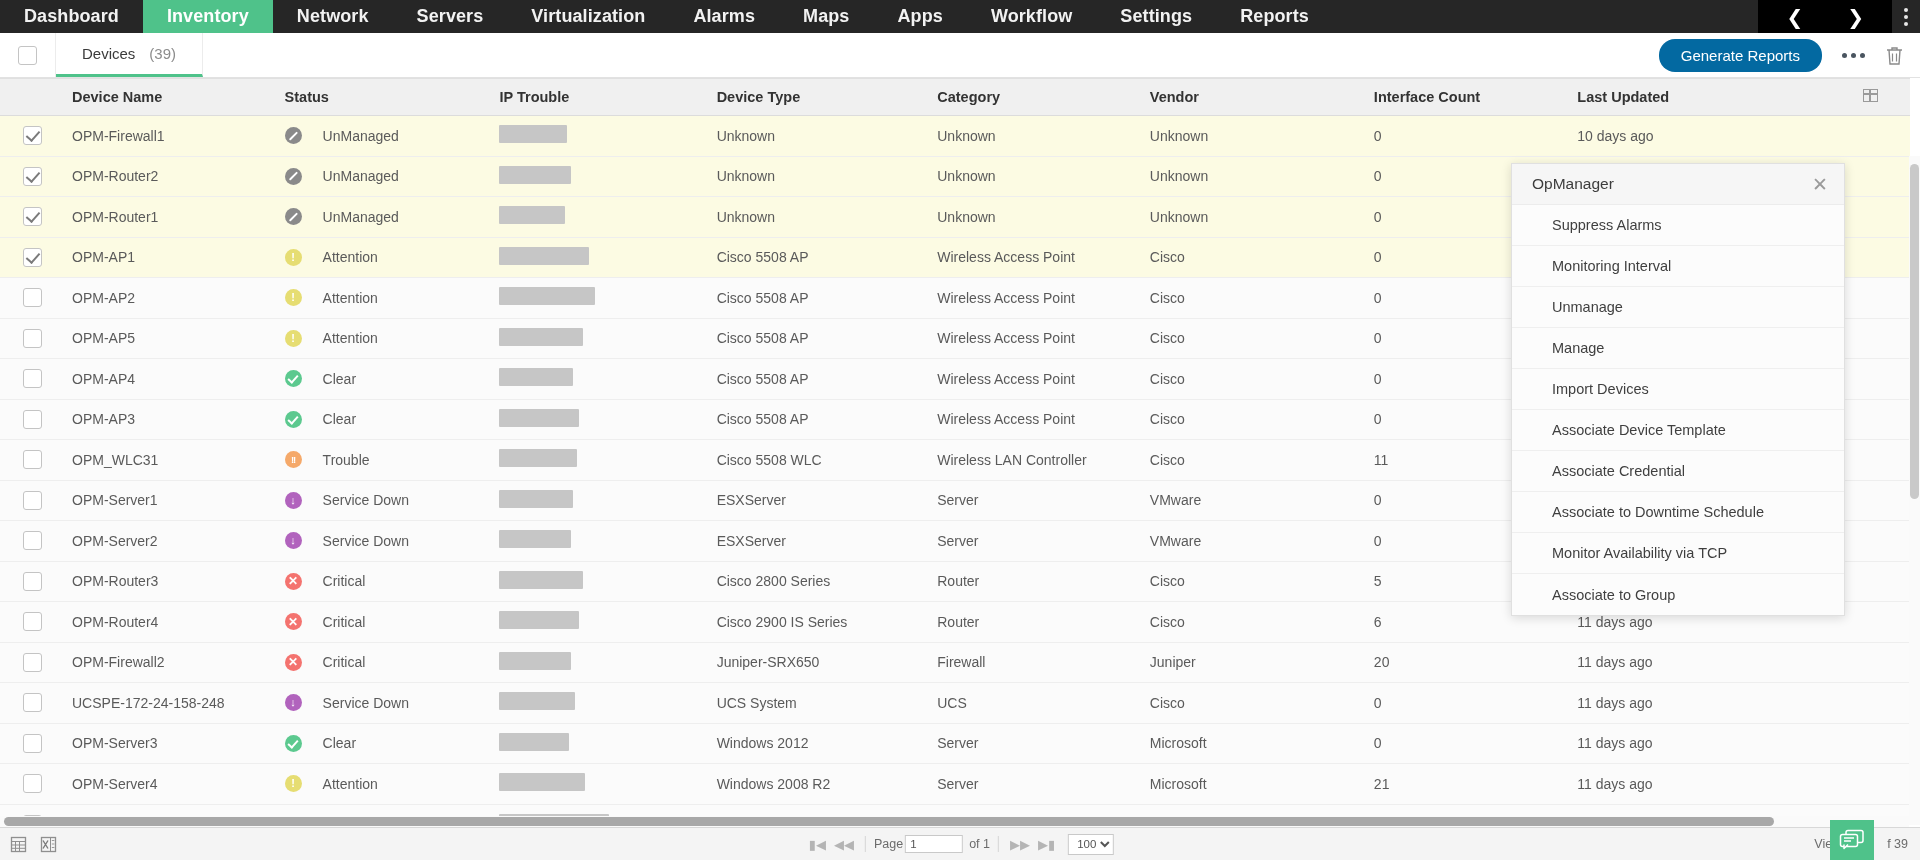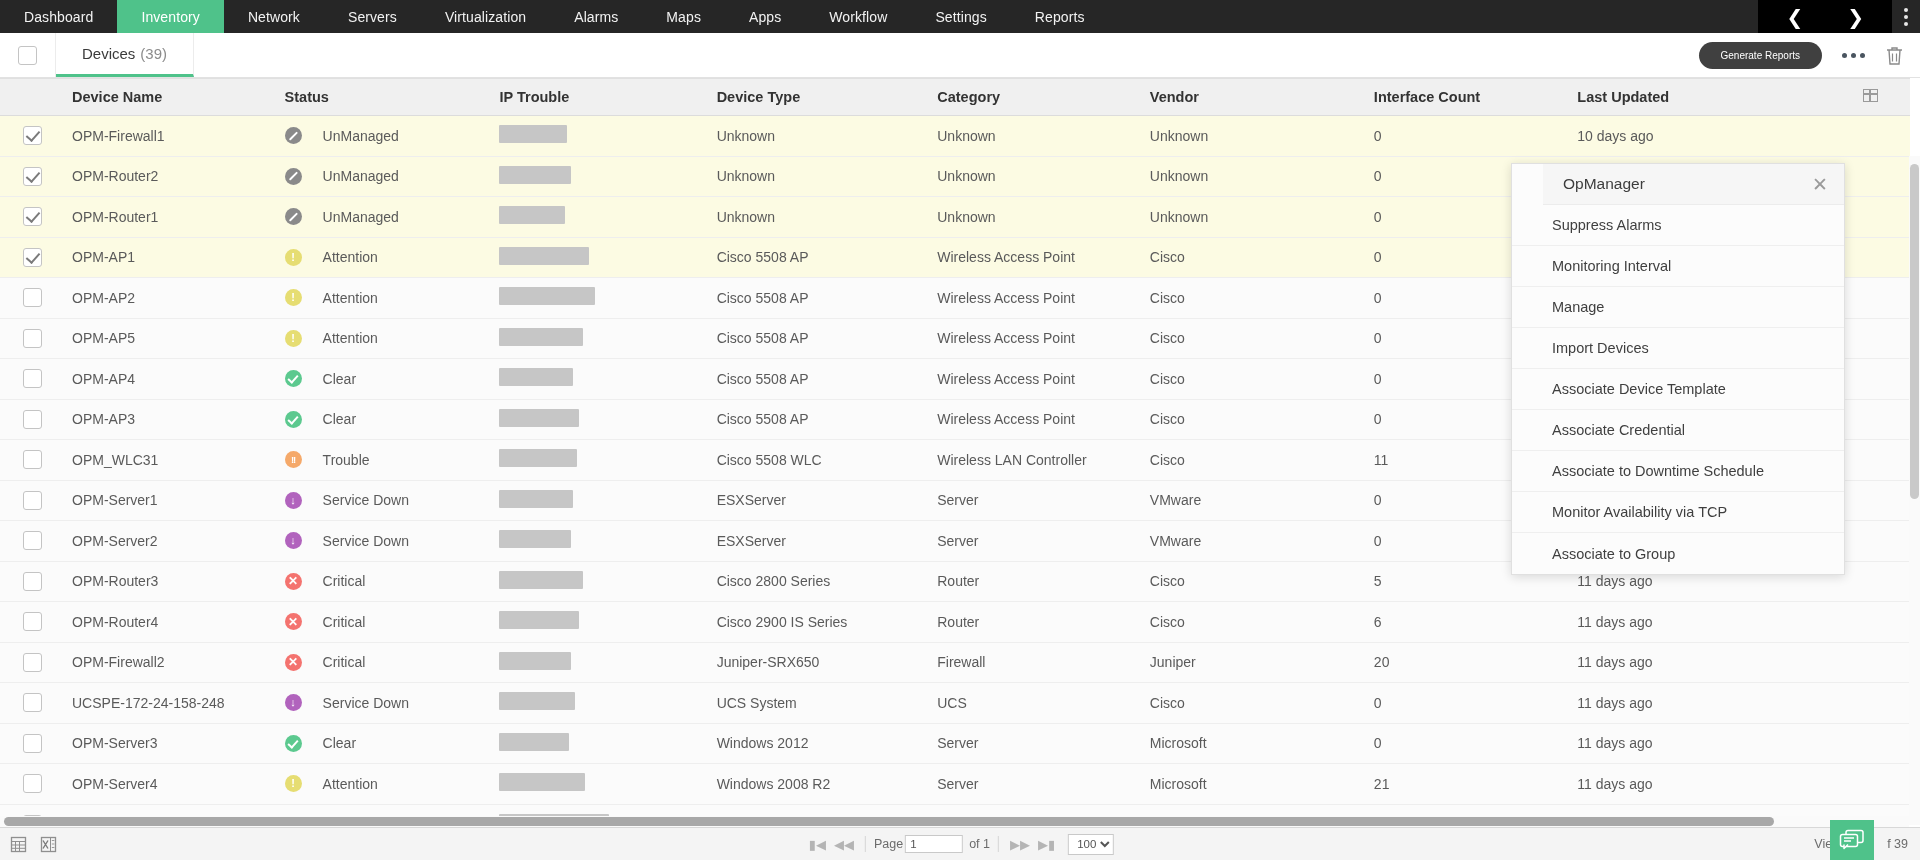--- a/index.html
+++ b/index.html
@@ -15,24 +15,25 @@
     height: 33px;
     background: #262626;
     display: flex;
     align-items: stretch;
     position: relative;
   }
   .nav-item {
     display: flex; align-items: center;
     padding: 0 24px;
     color: #f2f2f2;
-    font-size: 14px;
+    font-size: 18px;
     letter-spacing: .1px;
     white-space: nowrap;
     cursor: pointer;
+    font-weight: bold;
   }
   .nav-item.active { background: #4fc28a; color: #fff; }
   #nav-spacer { flex: 1; }
   #nav-arrows {
     display: flex; align-items: center;
     background: #000; height: 33px; padding: 0 6px;
   }
   .nav-arrow {
     color: #fff; font-size: 20px; line-height: 1;
     padding: 0 22px; cursor: pointer;
@@ -70,29 +71,29 @@
     border: solid #7a7a7a; border-width: 0 2px 2px 0;
     transform: rotate(42deg);
   }
   #tab-devices {
     display: flex; align-items: center; padding: 0 26px;
     border-right: 1px solid #ececec;
     border-bottom: 3px solid #4fc28a;
     font-size: 15px; color: #3a3a3a; cursor: pointer;
     background: #fff;
   }
-  #tab-devices .count { color: #8c8c8c; margin-left: 5px; }
+  #tab-devices .count { color: #8c8c8c; margin-left: 14px; }
   #toolbar-right {
     margin-left: auto; display: flex; align-items: center;
     gap: 18px; padding-right: 16px;
   }
   #generate-reports {
-    background: #404040; color: #fff;
+    background: #0369a1; color: #fff;
     border: none; border-radius: 16px;
-    font-size: 10px; font-family: inherit;
+    font-size: 15px; font-family: inherit;
     padding: 8px 22px; cursor: pointer;
   }
   #toolbar-more {
     display: flex; gap: 4px; align-items: center;
     cursor: pointer; padding: 6px 2px;
   }
   #toolbar-more i { width: 5px; height: 5px; background: #4a5560; border-radius: 50%; display: block; }
   #toolbar-trash { cursor: pointer; display: flex; align-items: center; }
 
   
@@ -158,21 +159,20 @@
     background: #fcfcfc;
     border: 1px solid #e0e0e0;
     box-shadow: 0 2px 10px rgba(0,0,0,.14);
     z-index: 40;
   }
   #popup-header {
     height: 41px; display: flex; align-items: center;
     padding: 0 16px 0 20px;
     border-bottom: 1px solid #ececec;
     background: #f6f6f6;
-    margin-left: 31px;
   }
   #popup-title { font-size: 15.5px; color: #3d3d3d; }
   #popup-close {
     margin-left: auto; color: #9a9a9a; font-size: 19px;
     cursor: pointer; line-height: 1; font-family: "DejaVu Sans", sans-serif;
   }
   .popup-item {
     height: 41px; display: flex; align-items: center;
     padding-left: 40px; font-size: 14.5px; color: #3f3f3f;
     border-bottom: 1px solid #efefef; cursor: pointer; background: #fcfcfc;
@@ -607,20 +607,21 @@
   </table>
 
   <div id="popup">
     <div id="popup-header">
       <span id="popup-title">OpManager</span>
       <span id="popup-close">✕</span>
     </div>
     <div id="popup-items">
         <div class="popup-item">Suppress Alarms</div>
         <div class="popup-item">Monitoring Interval</div>
+        <div class="popup-item">Unmanage</div>
         <div class="popup-item">Manage</div>
         <div class="popup-item">Import Devices</div>
         <div class="popup-item">Associate Device Template</div>
         <div class="popup-item">Associate Credential</div>
         <div class="popup-item">Associate to Downtime Schedule</div>
         <div class="popup-item">Monitor Availability via TCP</div>
         <div class="popup-item">Associate to Group</div>
       </div>
   </div>
 

